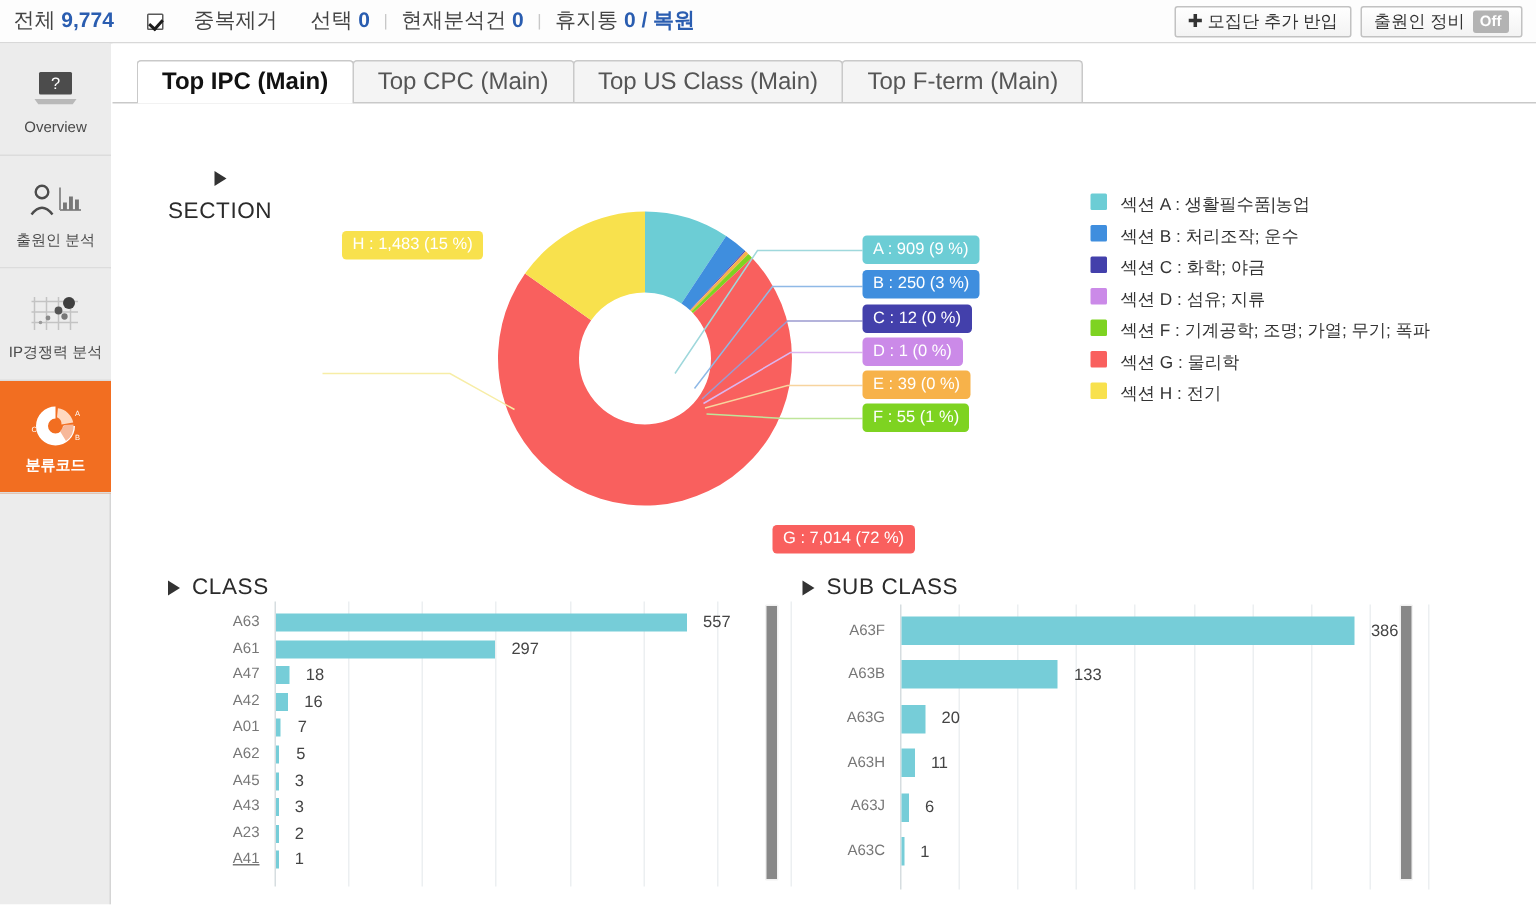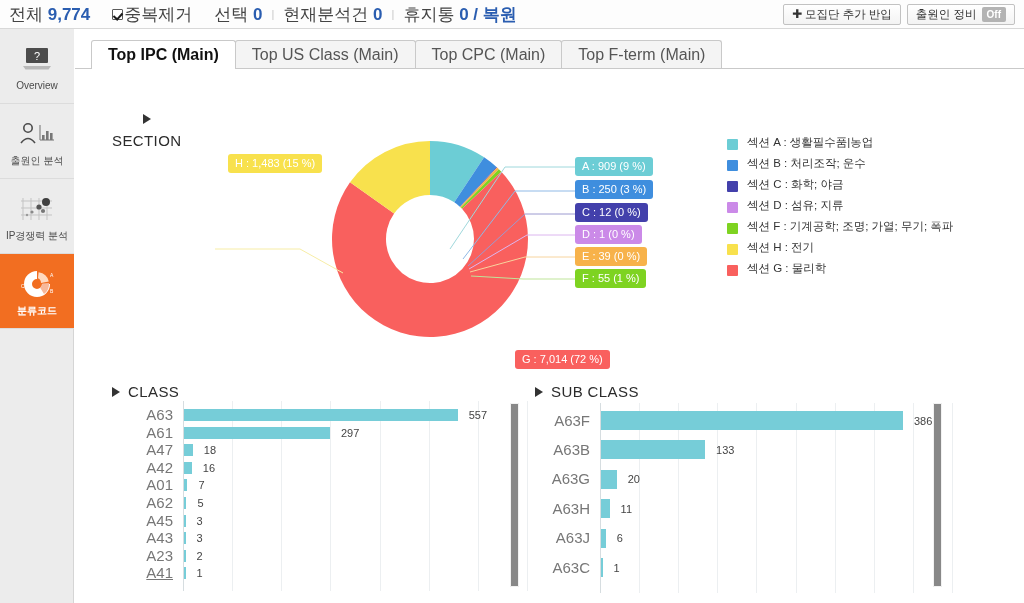--- a/index.html
+++ b/index.html
@@ -10,25 +10,25 @@
   }
   .app { position: relative; width: 1024px; height: 603px; }
 
   
   .topbar {
     position: absolute; left: 0; top: 0; width: 1024px; height: 29px;
     background: #fdfdfd; border-bottom: 1px solid #d8d8d8;
     display: flex; align-items: center;
   }
   .tb-left { display: flex; align-items: center; padding-left: 9px; gap: 0; }
-  .tb-item { font-size: 17px; color: #444; white-space: nowrap; }
+  .tb-item { font-size: 14px; color: #444; white-space: nowrap; }
   .tb-item .num { color: #2a5db0; font-weight: bold; }
   .tb-gap-lg { width: 22px; }
   .sep { color: #c8c8c8; margin: 0 9px; font-size: 11px; }
-  .chk-wrap { display: flex; align-items: center; gap: 1px; }
+  .chk-wrap { display: flex; align-items: center; gap: 20px; }
   .chkbox {
     width: 11px; height: 11px; border: 1px solid #5a5a5a; background: #fff;
     position: relative; display: inline-block; border-radius: 1px;
   }
   .chkbox::after {
     content: ""; position: absolute; left: 2px; top: 1px;
     width: 4px; height: 7px; border: solid #1b1b1b;
     border-width: 0 2px 2px 0; transform: rotate(42deg);
   }
   .tb-right {
@@ -106,28 +106,28 @@
   .donut-svg { position: absolute; left: 255px; top: 10px; }
 
   .plabel {
     position: absolute; font-size: 11px; color: #ffffff;
     padding: 2px 7px; border-radius: 3px; white-space: nowrap;
     line-height: 15px;
   }
 
   
   .legend { position: absolute; left: 652px; top: 100px; width: 290px; }
-  .lg-row { display: flex; align-items: flex-end; height: 21px; }
+  .lg-row { display: flex; align-items: flex-start; height: 21px; }
   .lg-sw { width: 11px; height: 11px; border-radius: 1px; margin-right: 9px; flex: none; }
   .lg-tx { font-size: 11.5px; color: #333; white-space: nowrap; }
 
   
   .chart { position: absolute; }
   .bar-cat {
-    position: absolute; font-size: 15px; color: #777;
+    position: absolute; font-size: 10px; color: #777;
     text-align: right; line-height: 12px;
   }
   .bar-rect { position: absolute; background: #76cdd8; height: 14px; }
   .bar-val { position: absolute; font-size: 11px; color: #444; line-height: 12px; }
   .gridline { position: absolute; width: 1px; background: #eceff1; }
 
   .scroll-thumb {
     position: absolute; width: 9px; background: #888; border-radius: 1px;
     border: 1px solid #f2f2f2;
   }
@@ -244,24 +244,24 @@
 
   </div>
 
   <div class="content">
 
     <div class="tabs">
       <div class="tab active">
         <span>Top IPC (Main)</span>
       </div>
       <div class="tab">
+        <span>Top CPC (Main)</span>
+      </div>
+      <div class="tab">
         <span>Top US Class (Main)</span>
-      </div>
-      <div class="tab">
-        <span>Top CPC (Main)</span>
       </div>
       <div class="tab">
         <span>Top F-term (Main)</span>
       </div>
     </div>
 
     <div class="sec-head" id="section-head">
       <span class="tri"></span>
       <span>SECTION</span>
     </div>
@@ -319,26 +319,26 @@
       </div>
       <div class="lg-row">
         <span class="lg-sw" style="background:#cb8ae8"></span>
         <span class="lg-tx">섹션 D : 섬유; 지류</span>
       </div>
       <div class="lg-row">
         <span class="lg-sw" style="background:#7ed321"></span>
         <span class="lg-tx">섹션 F : 기계공학; 조명; 가열; 무기; 폭파</span>
       </div>
       <div class="lg-row">
+        <span class="lg-sw" style="background:#f9605e"></span>
+        <span class="lg-tx">섹션 G : 물리학</span>
+      </div>
+      <div class="lg-row">
         <span class="lg-sw" style="background:#f8e14d"></span>
         <span class="lg-tx">섹션 H : 전기</span>
-      </div>
-      <div class="lg-row">
-        <span class="lg-sw" style="background:#f9605e"></span>
-        <span class="lg-tx">섹션 G : 물리학</span>
       </div>
     </div>
 
     <div class="sec-head" id="class-head">
       <span class="tri"></span>
       <span>CLASS</span>
     </div>
 
     <div class="sec-head" id="subclass-head">
       <span class="tri"></span>

